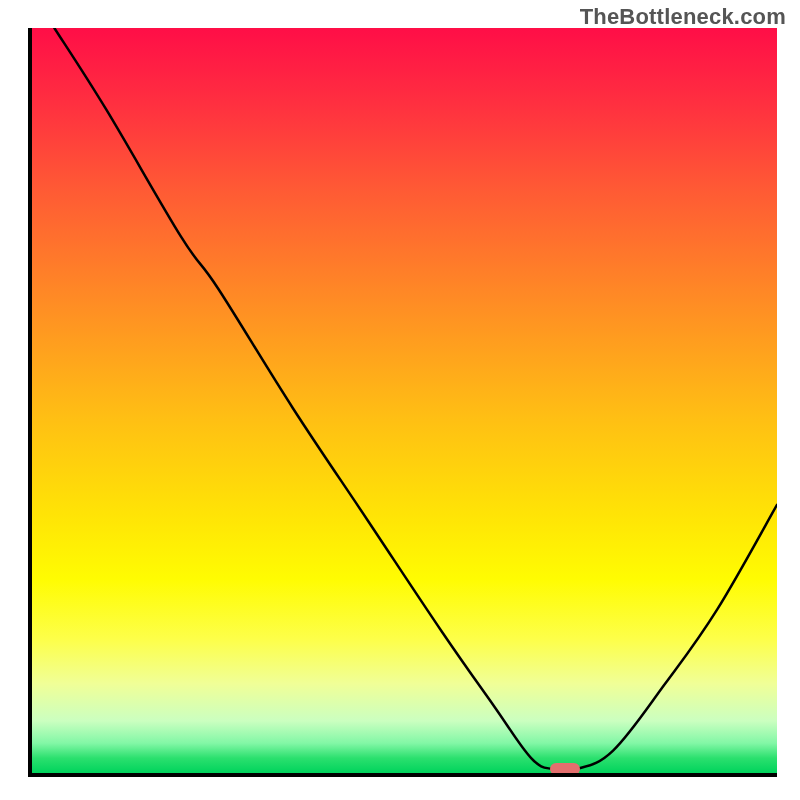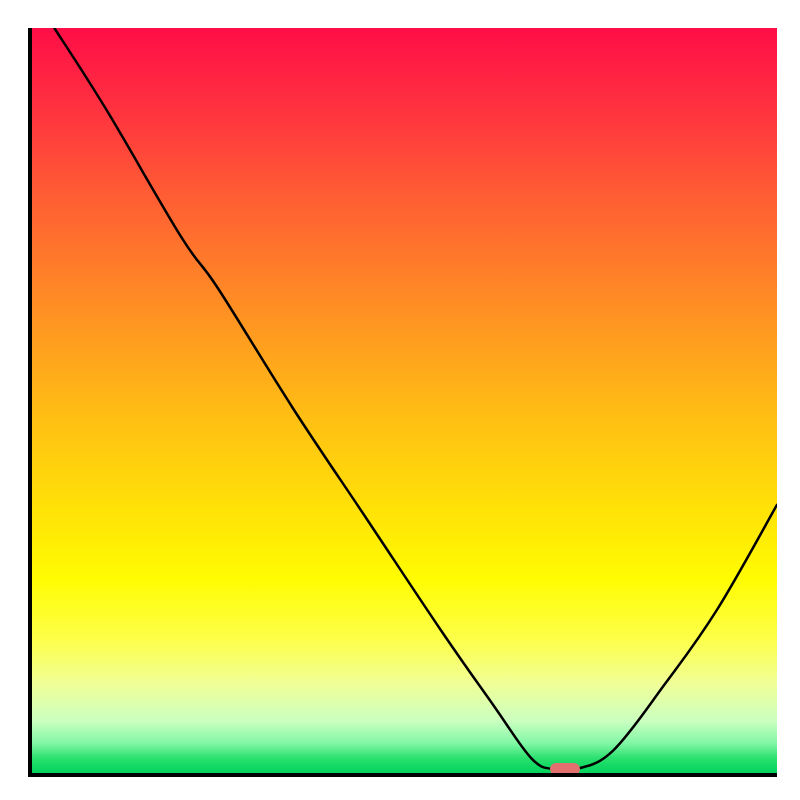--- a/index.html
+++ b/index.html
@@ -70,20 +70,21 @@
     height: 12px;
     background: #e36f6e;
     border-radius: 6px;
     transform: translate(-50%, -50%);
   }
 </style>
 </head>
 <body>
 
 <div class="container">
+  <div class="watermark">TheBottleneck.com</div>
 
   <div class="plot-area">
     <div class="gradient-bg"></div>
 
     <svg class="curve" viewBox="0 0 745 745" preserveAspectRatio="none">
       <path id="curve-path" d="M 22.349999999999998 0 C 31.737 14.751000000000008, 51.703 44.402000000000044, 74.5 81.95000000000005 C 97.297 119.49800000000005, 128.885 176.41600000000003, 149 208.60000000000002 C 169.115 240.78400000000002, 166.135 229.907, 186.25 260.75 C 206.365 291.593, 233.93 338.379, 260.75 379.95 C 287.57 421.52099999999996, 308.43 451.46999999999997, 335.25 491.7 C 362.07 531.93, 386.9530000000001 569.9250000000001, 409.75000000000006 603.45 C 432.547 636.975, 445.808 655.153, 461.9 677.95 C 477.99199999999996 700.7470000000001, 488.422 718.7015, 499.15000000000003 730.1 C 509.87800000000004 741.4985, 513.454 739.2635, 521.5 741.275 C 529.546 743.2864999999999, 533.1220000000001 744.6274999999999, 543.85 741.275 C 554.578 737.9225, 565.008 738.0715, 581.1 722.65 C 597.192 707.2284999999999, 614.476 681.0790000000001, 633.25 655.6 C 652.024 630.121, 665.285 613.284, 685.4 581.1 C 705.515 548.916, 734.272 495.574, 745 476.8" stroke="#000" stroke-width="2.5" fill="none" stroke-linejoin="round" stroke-linecap="round"></path>
     </svg>
 
     <div class="marker" id="marker" style="left: 532.675px; top: 741.275px;"></div>
   </div>

